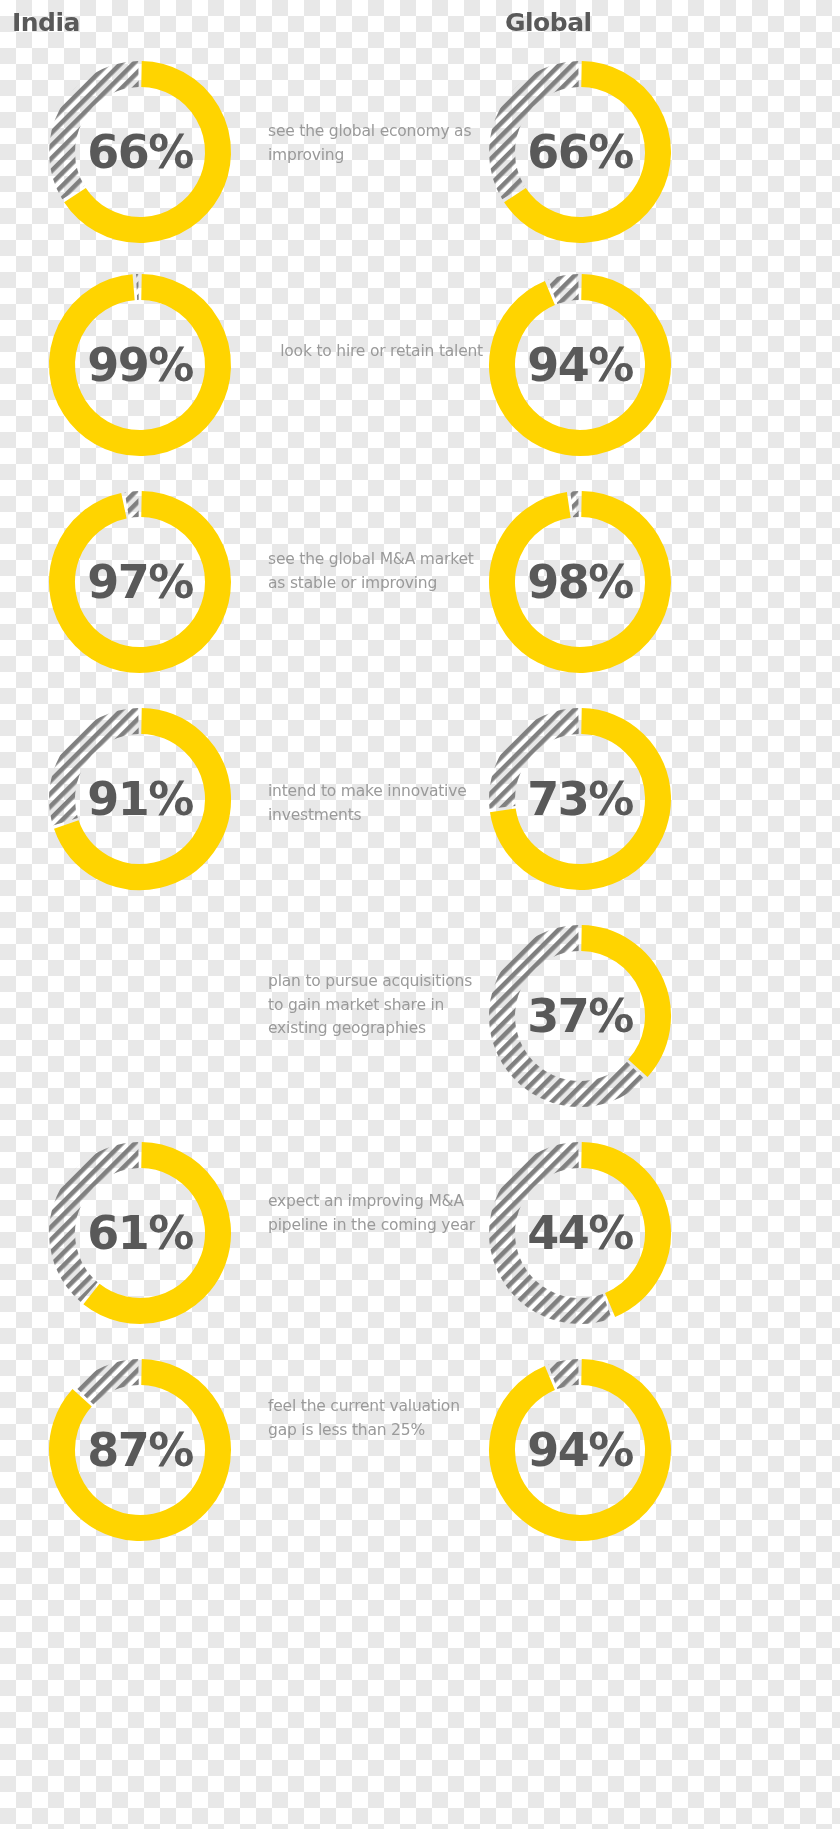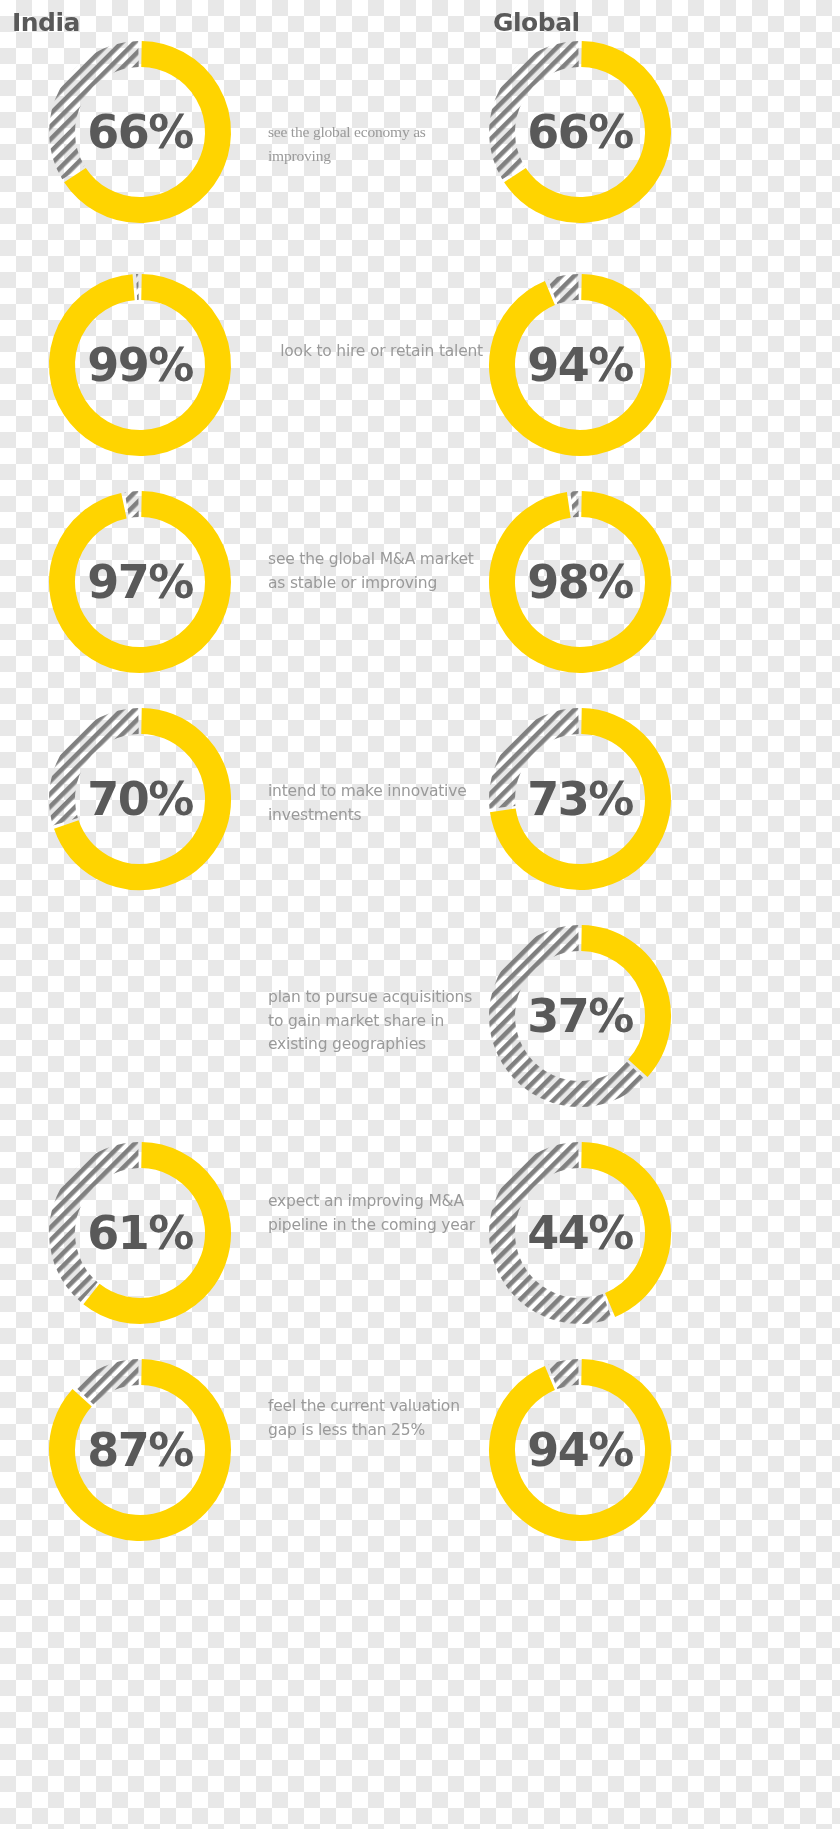--- a/index.html
+++ b/index.html
@@ -23,21 +23,21 @@
     font-family:"DejaVu Sans", sans-serif;
     font-weight:bold;
     font-size:25px;
     color:#595959;
     letter-spacing:-0.5px;
     white-space:nowrap;
     line-height:1;
     text-align:center;
   }
   #hdr-india{left:12px;top:10px;}
-  #hdr-global{left:493px;top:10px;}
+  #hdr-global{left:505px;top:10px;}
 
   
   .row{position:absolute;left:0;width:840px;}
 
   .donut{
     position:absolute;
     width:200px;height:200px;
   }
   .donut.left{left:40px;}
   .donut.right{left:480px;}
@@ -69,21 +69,21 @@
 </head>
 <body>
 
 <div class="canvas">
 
   <div class="col-header" id="hdr-india">India</div>
 
   <div class="col-header" id="hdr-global">Global</div>
 
   <div id="rows">
-      <div class="row" style="top: 32px; height: 210px;">
+      <div class="row" style="top: 52px; height: 210px;">
     <div class="donut left">
 
   <svg viewBox="0 0 200 200" xmlns="http://www.w3.org/2000/svg">
     <defs>
       <pattern id="hatch-l0" width="9" height="9" patternUnits="userSpaceOnUse" patternTransform="rotate(45)">
         <rect width="9" height="9" fill="none"></rect>
         <rect width="4.6" height="9" fill="#808080"></rect>
       </pattern>
     </defs>
     <path d="M 33.352211249641016 140.52249072660172 A 78 78 0 0 1 98.50259949282415 22.014374454511753" fill="none" stroke="url(#hatch-l0)" stroke-width="26"></path>
@@ -172,21 +172,21 @@
   <svg viewBox="0 0 200 200" xmlns="http://www.w3.org/2000/svg">
     <defs>
       <pattern id="hatch-l3" width="9" height="9" patternUnits="userSpaceOnUse" patternTransform="rotate(45)">
         <rect width="9" height="9" fill="none"></rect>
         <rect width="4.6" height="9" fill="#808080"></rect>
       </pattern>
     </defs>
     <path d="M 25.368540443506646 122.67477110066375 A 78 78 0 0 1 98.50259949282415 22.014374454511753" fill="none" stroke="url(#hatch-l3)" stroke-width="26"></path>
     <path d="M 101.4974005071758 22.014374454511753 A 78 78 0 1 1 26.293984851712608 125.52299612037012" fill="none" stroke="#FFD400" stroke-width="26"></path>
   </svg>
-      <div class="pct">70%</div>
+      <div class="pct">91%</div>
     </div>
     <div class="donut right">
 
   <svg viewBox="0 0 200 200" xmlns="http://www.w3.org/2000/svg">
     <defs>
       <pattern id="hatch-g3" width="9" height="9" patternUnits="userSpaceOnUse" patternTransform="rotate(45)">
         <rect width="9" height="9" fill="none"></rect>
         <rect width="4.6" height="9" fill="#808080"></rect>
       </pattern>
     </defs>
@@ -267,20 +267,20 @@
       </pattern>
     </defs>
     <path d="M 72.68382426176153 26.939569238624983 A 78 78 0 0 1 98.50259949282422 22.014374454511753" fill="none" stroke="url(#hatch-g6)" stroke-width="26"></path>
     <path d="M 101.4974005071758 22.014374454511753 A 78 78 0 1 1 69.89932869870319 28.042029022412763" fill="none" stroke="#FFD400" stroke-width="26"></path>
   </svg>
       <div class="pct">94%</div>
     </div>
   </div>
     </div>
 
-<div class="caption" style="top: 120px; font-family: Liberation Serif, serif;">see the global economy as improving</div>
+<div class="caption" style="top: 120px;">see the global economy as improving</div>
     <div class="caption" style="top: 340px; text-align: right;">look to hire or retain talent</div>
     <div class="caption" style="top: 780px;">intend to make innovative investments</div>
     <div class="caption" style="top: 548px;">see the global M&amp;A market as stable or improving</div>
-    <div class="caption" style="top: 970px; margin-top: 16px;">plan to pursue acquisitions to gain market share in existing geographies</div>
+    <div class="caption" style="top: 970px;">plan to pursue acquisitions to gain market share in existing geographies</div>
     <div class="caption" style="top: 1190px;">expect an improving M&amp;A pipeline in the coming year</div>
     <div class="caption" style="top: 1395px;">feel the current valuation gap is less than 25%</div>
   </div>
 
 </body></html>

